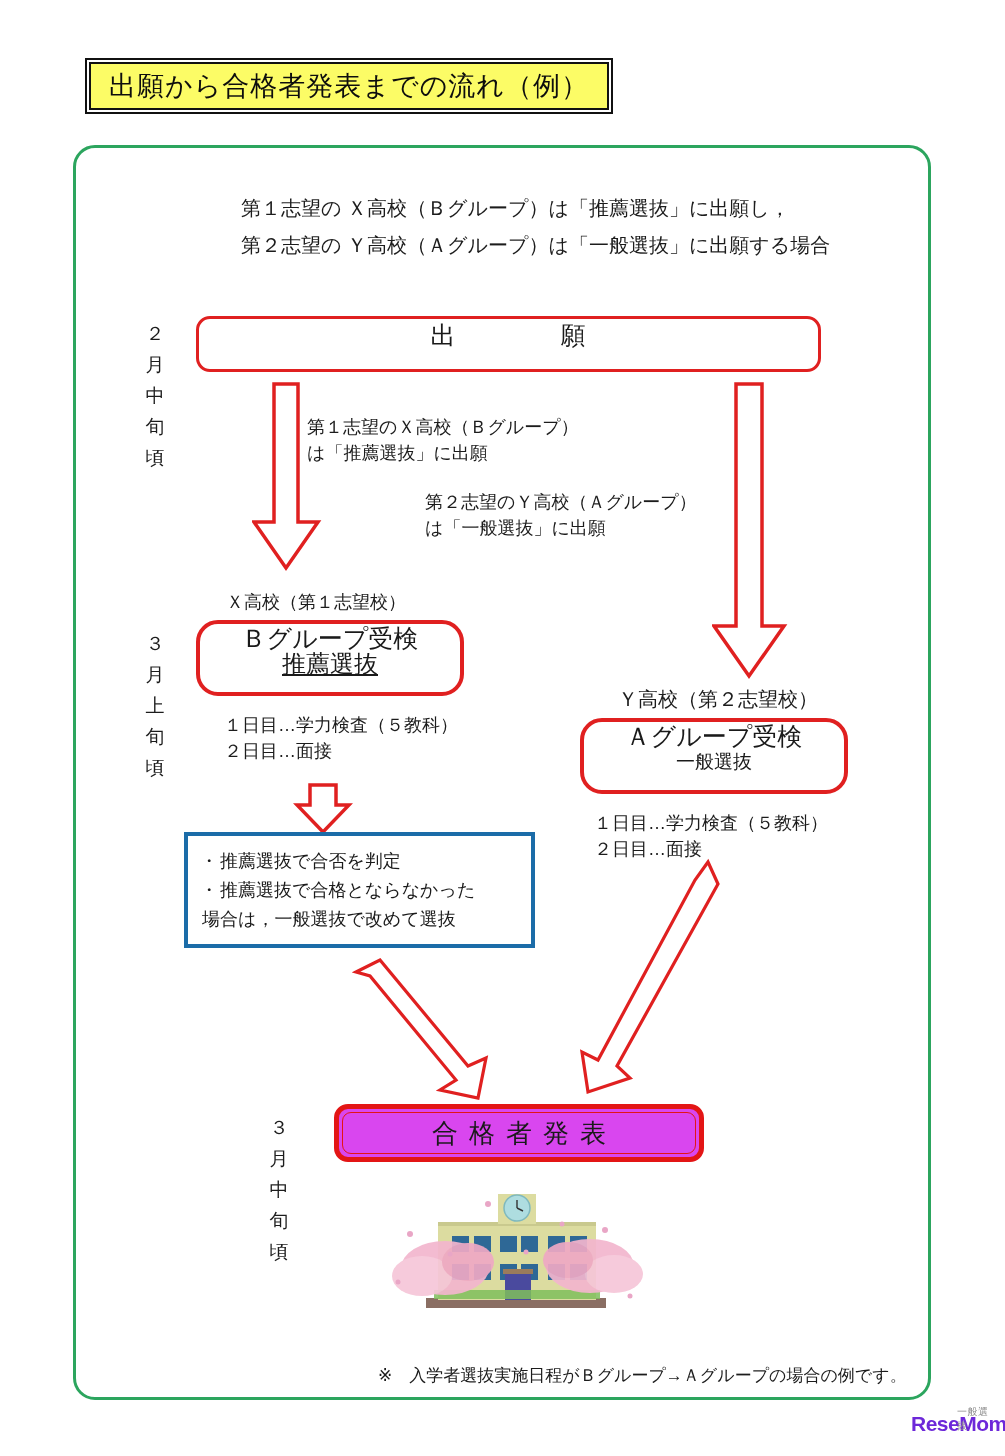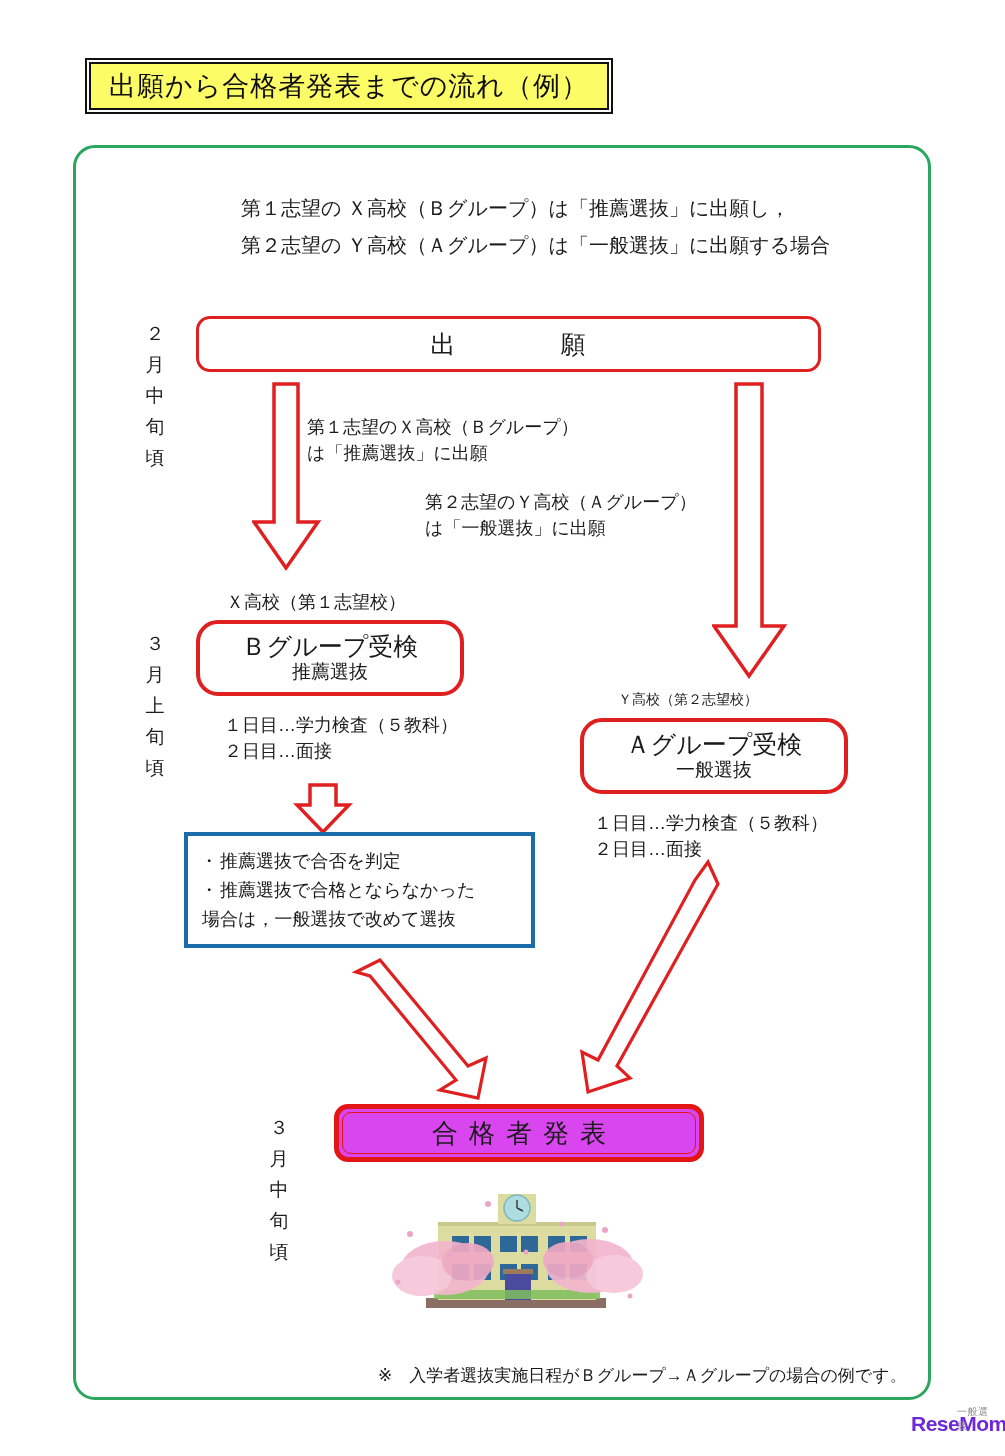--- a/index.html
+++ b/index.html
@@ -42,33 +42,33 @@
   .vlabel{
     font-size:19px;line-height:31px;color:#1c1c1c;text-align:center;
     width:34px;
   }
   .vlabel span{display:block;}
 
   
   .redbox{
     border:3px solid #E02020;border-radius:16px;background:#ffffff;
     box-sizing:border-box;display:flex;flex-direction:column;
-    align-items:center;justify-content:center;
+    align-items:center;justify-content:flex-start;
   }
   #box-application{
     left:196px;top:316px;width:625px;height:56px;border-radius:14px;
   }
   #box-application .t{font-size:25px;letter-spacing:1px;}
 
   #box-bgroup{
     left:196px;top:620px;width:268px;height:76px;
     border-width:4px;border-radius:22px;
   }
   #box-bgroup .t1{font-size:25px;line-height:28px;}
-  #box-bgroup .t2{font-size:19px;line-height:24px;}
+  #box-bgroup .t2{font-size:24px;line-height:24px;text-decoration:underline;}
 
   #box-agroup{
     left:580px;top:718px;width:268px;height:76px;
     border-width:4px;border-radius:22px;
   }
   #box-agroup .t1{font-size:25px;line-height:28px;}
   #box-agroup .t2{font-size:19px;line-height:24px;}
 
   
   #box-result{
@@ -95,21 +95,21 @@
   }
   #box-blue .bullet{width:22px;flex:0 0 22px;text-align:center;}
   #box-blue .cont{font-size:18px;line-height:29px;white-space:nowrap;padding-left:4px;}
 
   
   .caption{font-size:18px;line-height:26px;color:#1c1c1c;white-space:nowrap;}
   #cap-arrow1{left:307px;top:414px;}
   #cap-arrow2{left:425px;top:489px;}
   #cap-xschool{left:226px;top:589px;font-size:18px;}
   #cap-bdays{left:224px;top:712px;}
-  #cap-yschool{left:618px;top:686px;font-size:14px;}
+  #cap-yschool{left:618px;top:686px;font-size:20px;}
   #cap-adays{left:594px;top:810px;}
 
   
   #footnote{
     left:378px;top:1364px;font-size:17px;color:#1c1c1c;white-space:nowrap;
   }
 
   
   #logo{
     left:893px;top:1412px;width:100px;height:30px;

